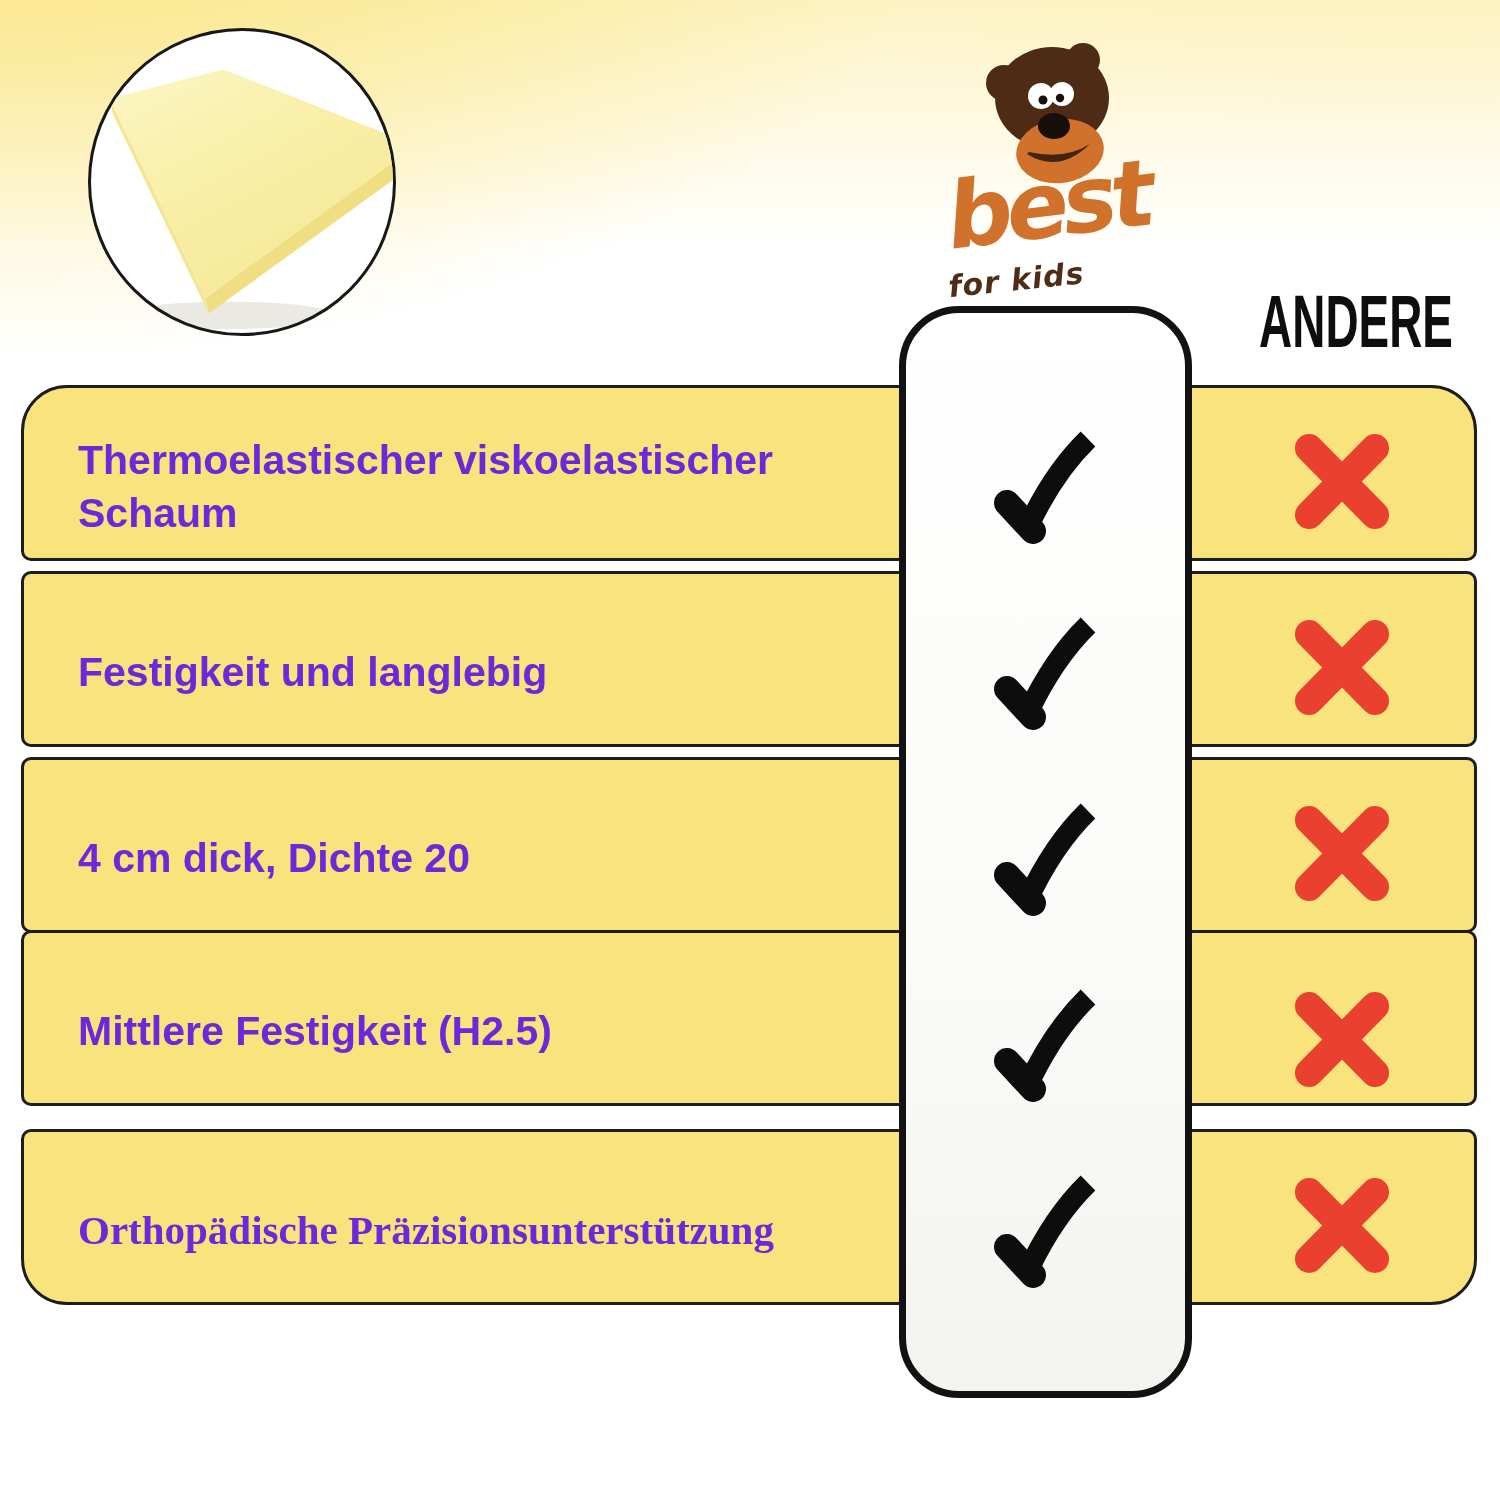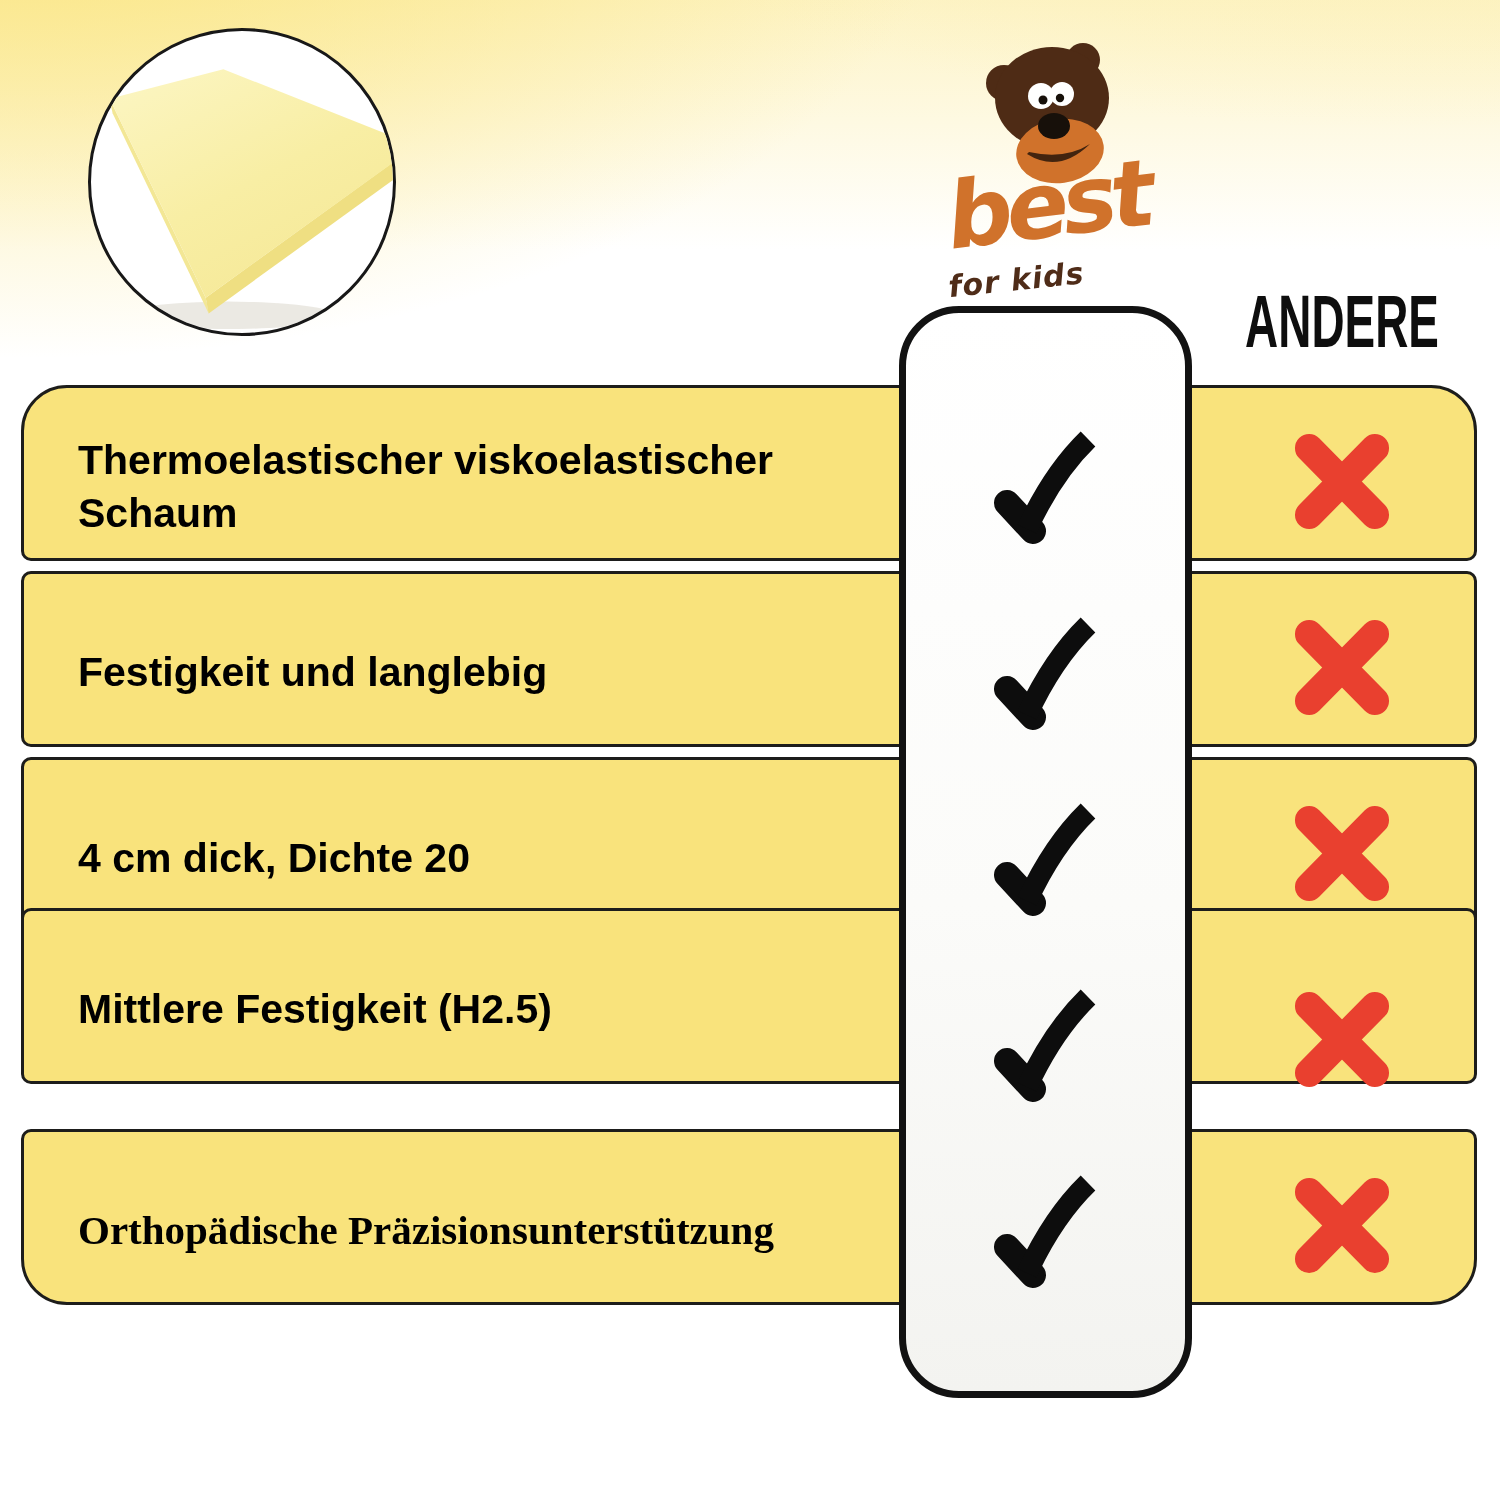--- a/index.html
+++ b/index.html
@@ -29,40 +29,40 @@
   }
   .brand-sub{
     position:absolute;left:948px;top:264px;width:160px;
     font-family:"DejaVu Sans", sans-serif;
     font-size:30px;font-style:italic;font-weight:bold;letter-spacing:1px;
     color:#4F2C18;transform:rotate(-6deg);line-height:1;
   }
   
   .andere{
     position:absolute;left:1242px;top:286px;width:200px;height:70px;
-    display:flex;align-items:center;justify-content:center;
+    display:flex;align-items:center;justify-content:flex-start;
   }
   .andere span{
     display:inline-block;font-size:54px;font-weight:bold;color:#0e0e0e;
     transform:scale(0.85,1.38);white-space:nowrap;letter-spacing:0px;
   }
   
   .row{
     position:absolute;left:21px;width:1456px;height:176px;box-sizing:border-box;
     background:#F9E37C;border:3px solid #1d1d1b;z-index:1;
   }
   .r1{top:385px;border-radius:46px 46px 10px 10px;}
   .r2{top:571px;border-radius:10px;}
   .r3{top:757px;border-radius:10px;}
-  .r4{top:908px;border-radius:10px;}
+  .r4{top:930px;border-radius:10px;}
   .r5{top:1129px;border-radius:10px 10px 46px 46px;font-family:Liberation Serif, serif;}
   .row-label{
     position:absolute;left:54px;top:50%;
     transform:translateY(calc(-50% + 14px));
-    font-size:41px;font-weight:bold;color:#000000;line-height:1.3;
+    font-size:41px;font-weight:bold;color:#6d28d9;line-height:1.3;
     white-space:nowrap;
   }
   .r1 .row-label{white-space:normal;width:840px;}
   
   .panel{
     position:absolute;left:899px;top:306px;width:293px;height:1092px;box-sizing:border-box;
     background:linear-gradient(180deg,#ffffff 0%,#fbfbf9 55%,#f3f3f0 100%);
     border:7px solid #121212;border-radius:60px;z-index:3;
   }
   .check{position:absolute;left:85px;width:110px;height:115px;}

